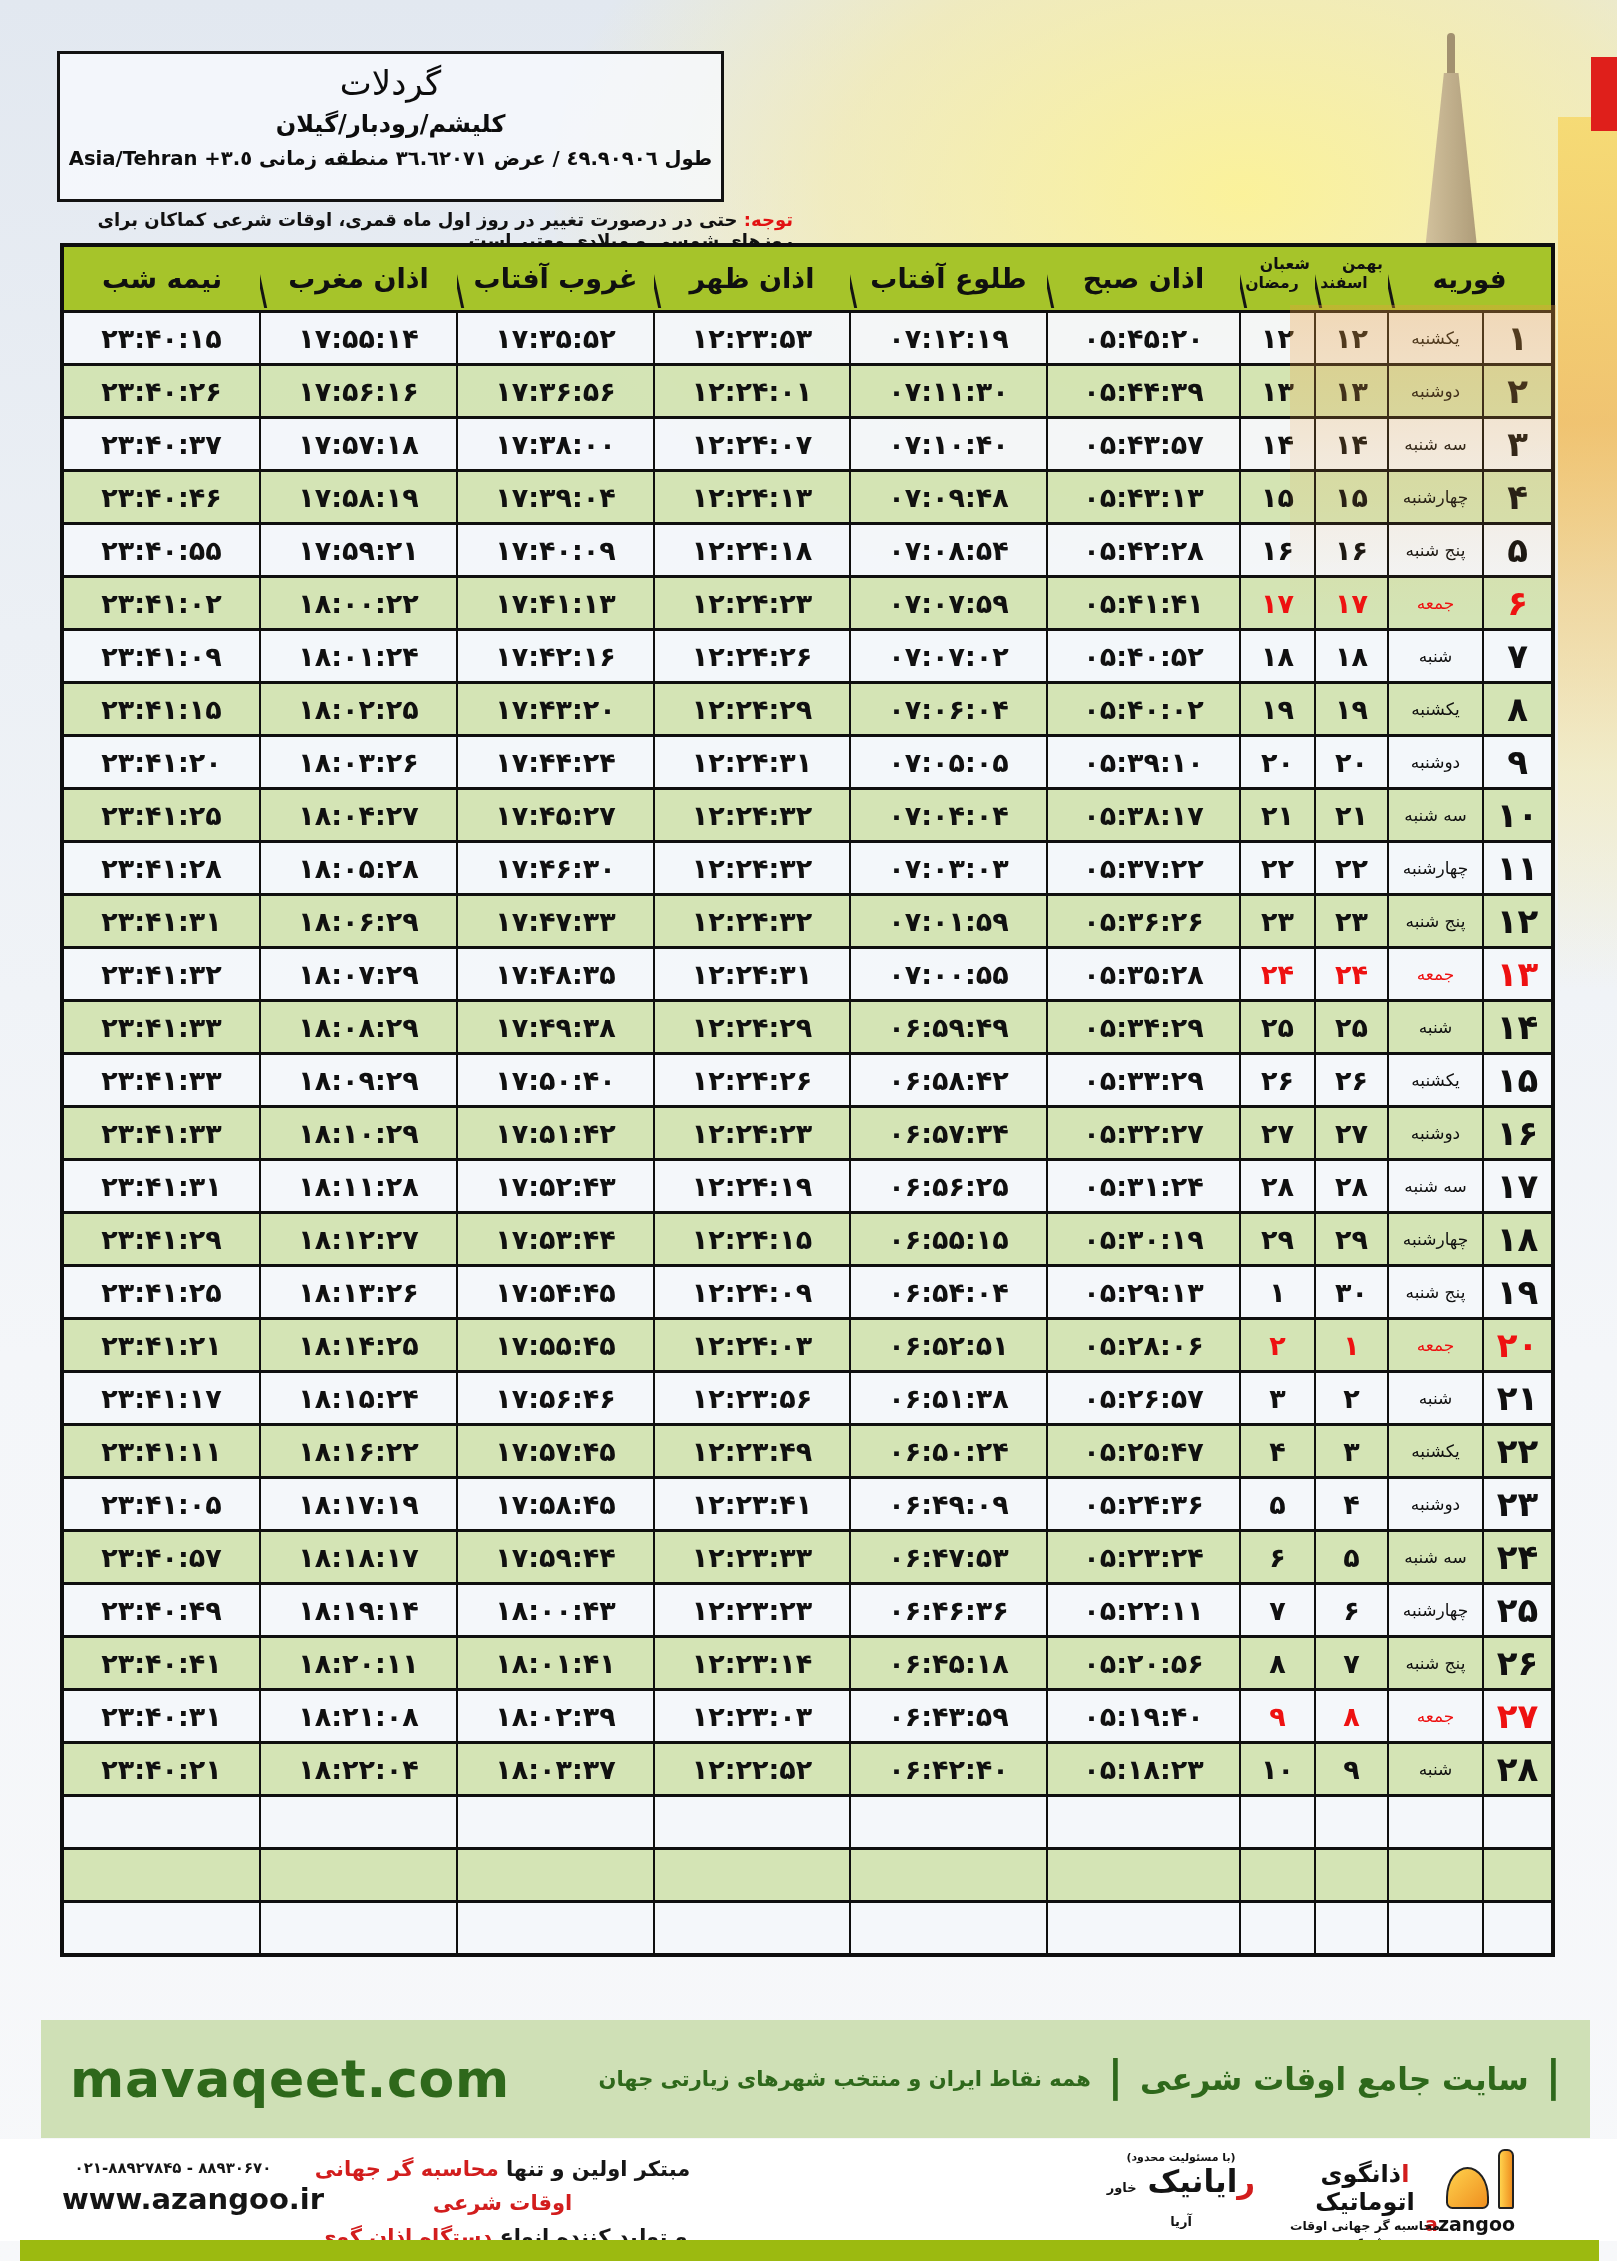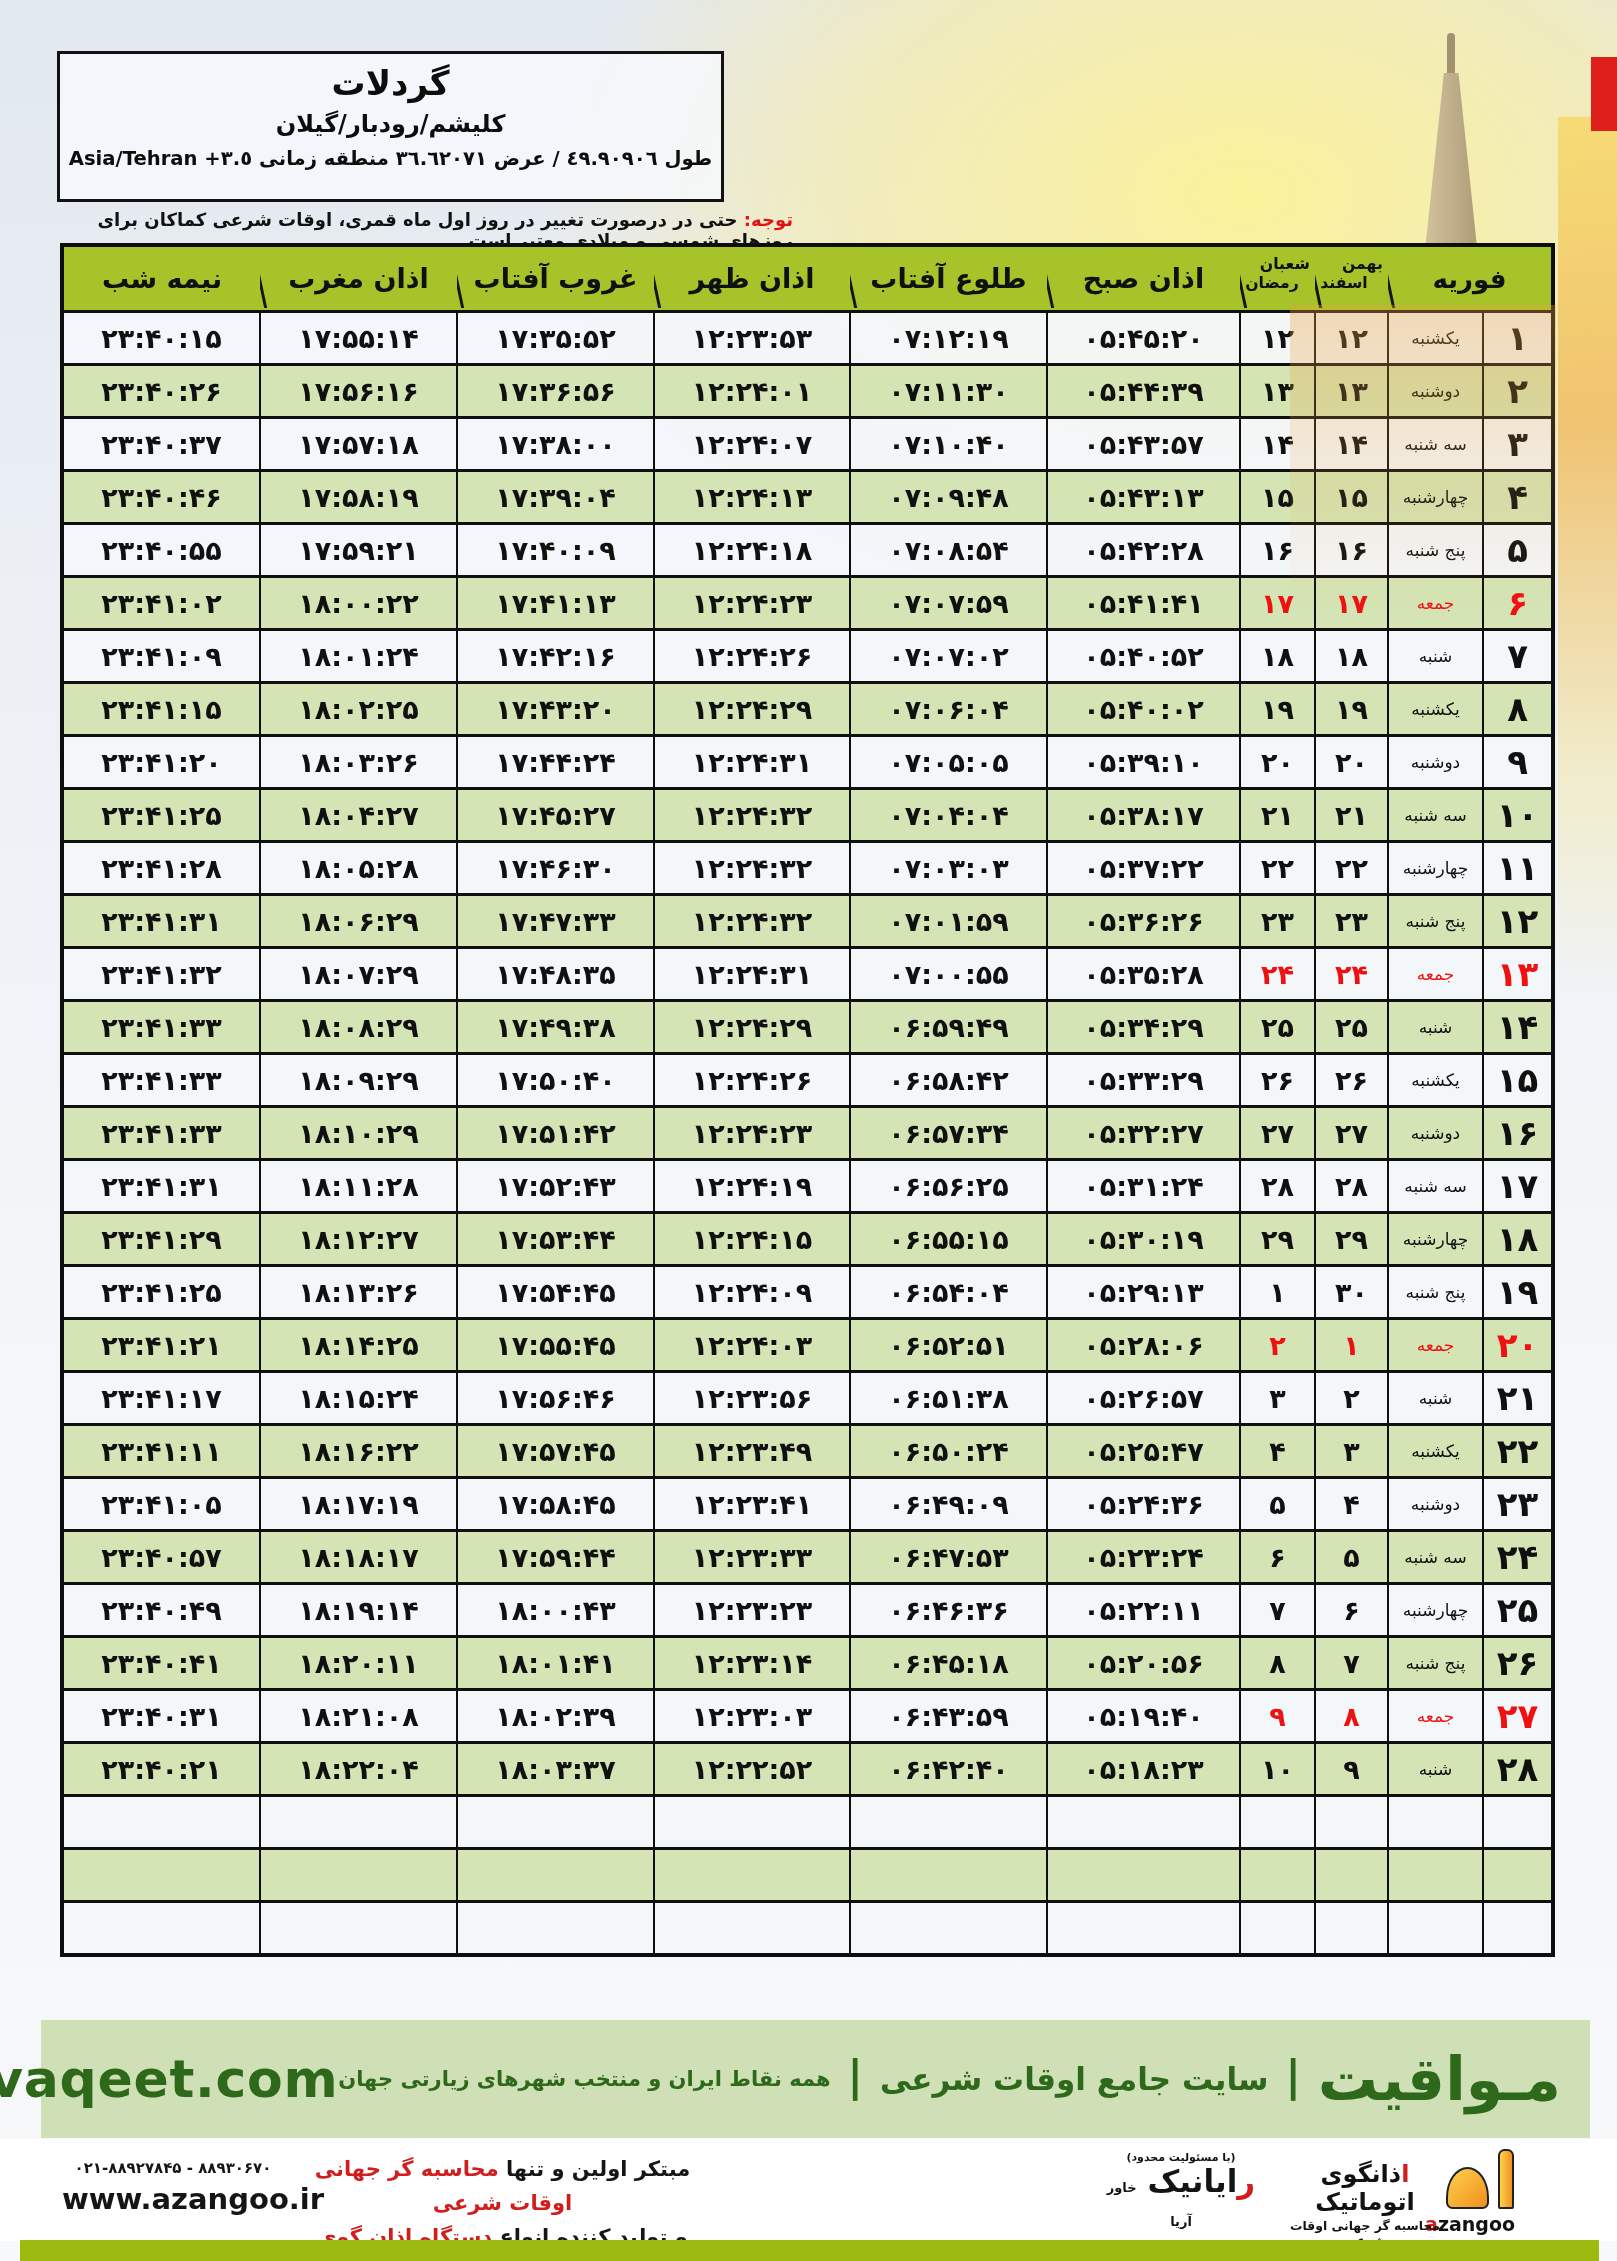--- a/index.html
+++ b/index.html
@@ -14,21 +14,21 @@
   .minaret{position:absolute;left:1409px;top:33px;width:85px;height:212px;z-index:0;opacity:.8;}
   .minaret .spire{position:absolute;left:38px;top:0;width:7.8px;height:49px;background:#8f7b5f;border-radius:3.9px;}
   .minaret .body{position:absolute;left:11.7px;top:40px;width:61px;height:172px;
         background:linear-gradient(90deg,#cdbA9d,#9a8568);clip-path:polygon(38% 0,62% 0,92% 100%,8% 100%);}
   .redbox{position:absolute;left:1591px;top:57px;width:27px;height:74px;background:#df1f1b;z-index:1;}
   .bleed{position:absolute;left:1290px;top:305px;width:266px;height:313px;z-index:3;pointer-events:none;
         background:linear-gradient(180deg, rgba(233,158,62,0.34), rgba(233,158,62,0.14) 52%, rgba(233,158,62,0) 100%);}
   
   .loc{position:absolute;left:57px;top:51px;width:667px;height:151px;box-sizing:border-box;z-index:2;
        background:rgba(246,249,252,0.82);border:3.3px solid #121212;text-align:center;direction:rtl;color:#0d0d0d;}
-  .loc .name{font-size:34px;font-weight:700;margin-top:9px;}
+  .loc .name{font-size:34px;font-weight:400;margin-top:9px;}
   .loc .region{font-size:24px;font-weight:700;margin-top:6.5px;}
   .loc .coords{font-size:19.6px;font-weight:700;margin-top:9px;}
   
   .titles{position:absolute;left:731px;top:40px;width:829px;text-align:center;direction:rtl;z-index:2;color:#0b0b0b;}
   .titles .h1{font-size:67px;font-weight:700;line-height:1.1;}
   .titles .h2{font-size:29px;font-weight:700;margin-top:3.9px;}
   .titles .h3{font-size:24px;font-weight:600;margin-top:9px;}
   
   .notice{position:absolute;left:59px;top:209px;width:734px;direction:rtl;text-align:right;z-index:2;
           font-size:18px;font-weight:700;color:#111;}
@@ -521,21 +521,20 @@
           <td class="c-t" dir="ltr"></td>
           <td class="c-t" dir="ltr"></td>
         </tr>
       </tbody>
   </table>
 
   <div class="bleed"></div>
 
   <div class="band">
     <div class="fa">
-      <span class="name">مـواقیت</span>
       <span class="sep">|</span>
       <span class="tag">سایت جامع اوقات شرعی</span>
       <span class="sep">|</span>
       <span class="cov">همه نقاط ایران و منتخب شهرهای زیارتی جهان</span>
     </div>
     <div class="url">mavaqeet.com</div>
   </div>
 
   <div class="bstrip">
     <div class="contact">

